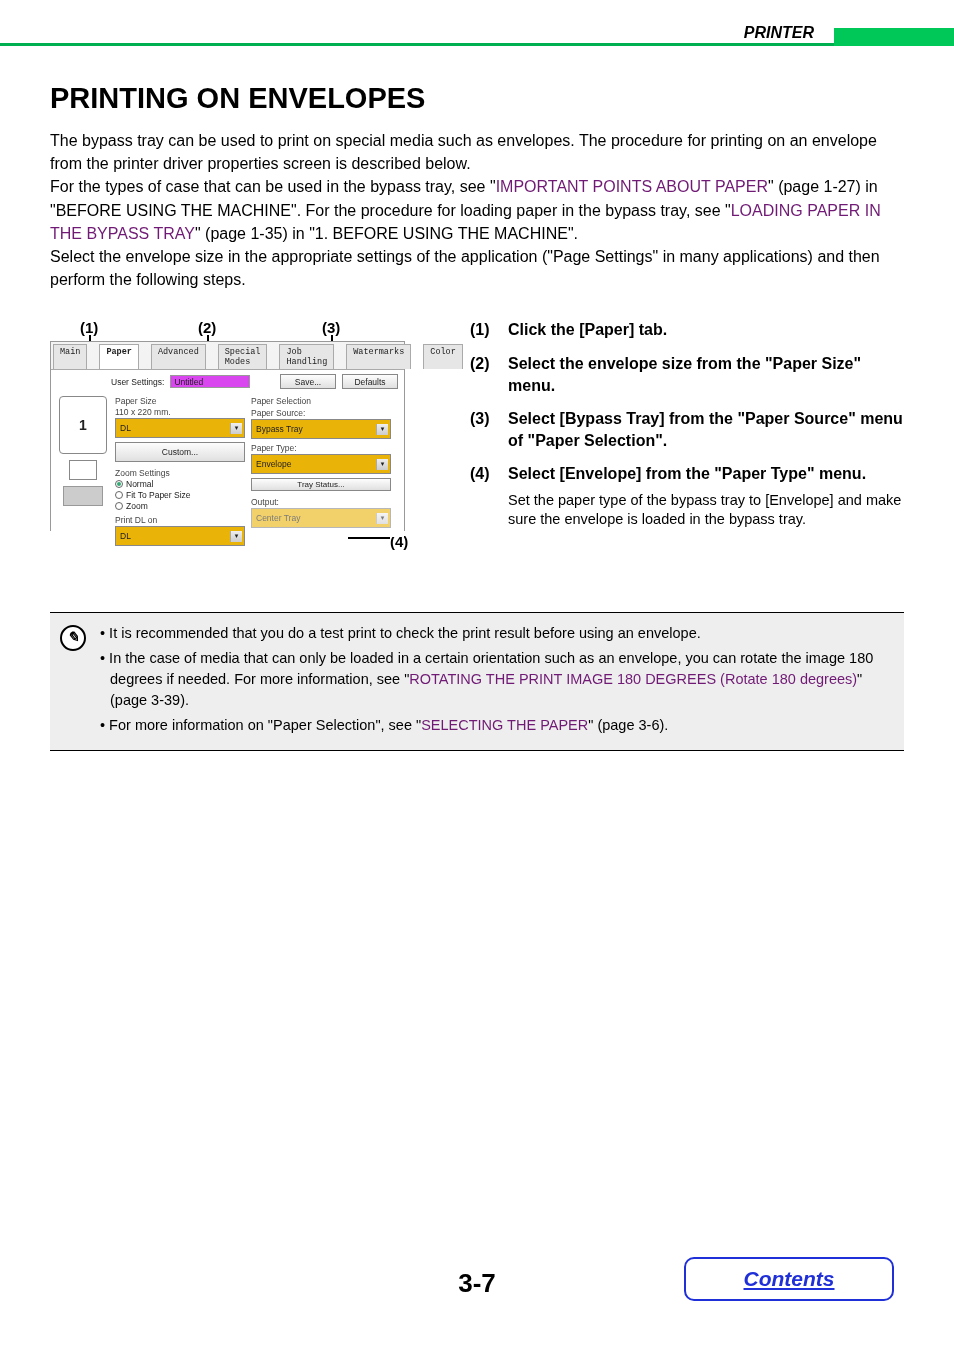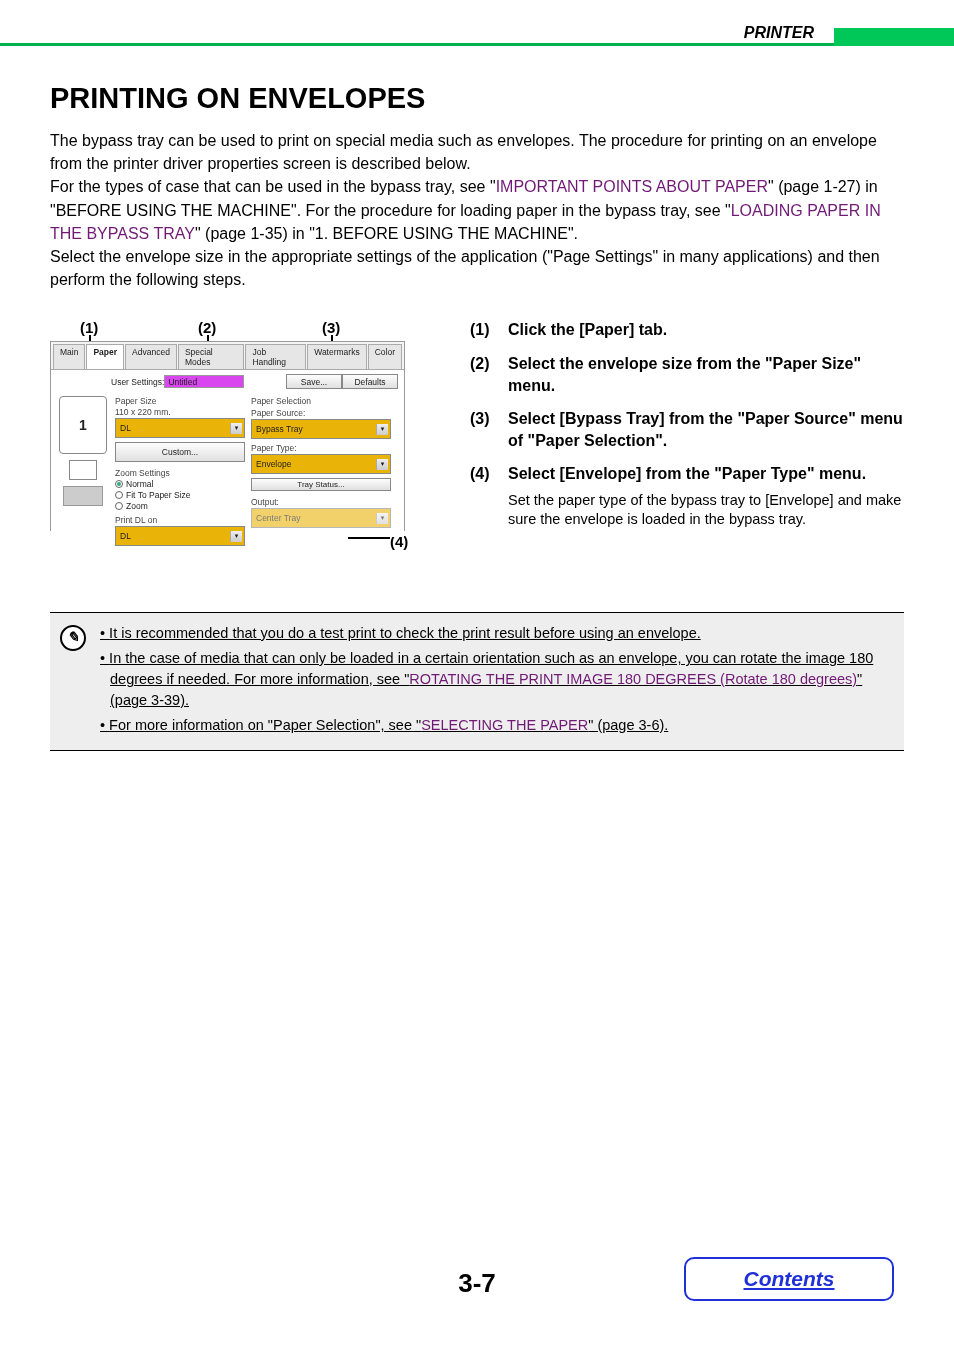--- a/index.html
+++ b/index.html
@@ -61,39 +61,39 @@
   .dlg {
     position: relative;
     margin-top: 22px;
     width: 355px;
     height: 190px;
     border: 1px solid #999;
     background: linear-gradient(#f4f4f4,#e9e9e9);
     font-size: 9px;
     color: #222;
   }
-  .tabs { display:flex; gap:1px; padding:2px 2px 0 2px; }
+  .tabs { display:flex; gap:12px; padding:2px 2px 0 2px;font-family:Liberation Mono, monospace; }
   .tab {
     padding: 2px 6px;
     background:#e6e6e6;
     border:1px solid #aaa;
     border-bottom:none;
     font-size:8.5px;
   }
   .tab.active { background:#fff; font-weight:bold; }
   .dlg-body {
     background:#fff;
     border-top:1px solid #aaa;
     height: 168px;
     padding: 4px 6px;
     display:flex;
     gap:6px;
     position: relative;
   }
-  .us-row { position:absolute; top:4px; left:60px; right:6px; display:flex; align-items:center; font-size:8.5px;}
+  .us-row { position:absolute; top:4px; left:60px; right:6px; display:flex; gap:6px; align-items:center; font-size:8.5px;}
   .us-row .inp { flex:0 0 80px; height:13px; border:1px solid #999; background:#d946ef; padding:0 3px; display:flex; align-items:center;}
   .us-row .btn { flex:0 0 56px; height:15px; border:1px solid #888; background:linear-gradient(#fdfdfd,#e0e0e0); display:flex; align-items:center; justify-content:center; font-size:8.5px;}
   .col-a { width:52px; margin-top:22px; display:flex; flex-direction:column; gap:6px; align-items:center;}
   .prev-box { width:48px; height:58px; border:1px solid #888; background:#fff; display:flex; align-items:center; justify-content:center; font-size:14px; font-weight:bold; border-radius:4px;}
   .mini { width:28px; height:20px; border:1px solid #888; background:#fff;}
   .printer-ic { width:40px; height:20px; background:#ccc; border:1px solid #999;}
   .col-b { width:130px; margin-top:22px; }
   .grp-lbl { font-size:8.5px; color:#444; margin-bottom:1px;}
   .sel {
     height:20px; border:1px solid #888; background:#eab308;
@@ -128,21 +128,21 @@
     font-size: 14.5px;
     line-height: 1.45;
   }
   .note-icon {
     width:26px; height:26px; border:2px solid #000; border-radius:50%;
     display:flex; align-items:center; justify-content:center;
     font-style:italic; font-weight:bold; flex-shrink:0; margin-top:2px;
     background:#fff;
   }
   .note-list { list-style:none; }
-  .note-list li { margin-bottom:4px; text-indent:-10px; padding-left:10px;text-decoration:underline;}
+  .note-list li { margin-bottom:4px; text-indent:-10px; padding-left:10px;}
   .note-list li::before { content:"• "; }
 
   .pagenum {
     position:absolute;
     left:0; right:0;
     bottom: 52px;
     text-align:center;
     font-size:26px;
     font-weight:bold;
   }

